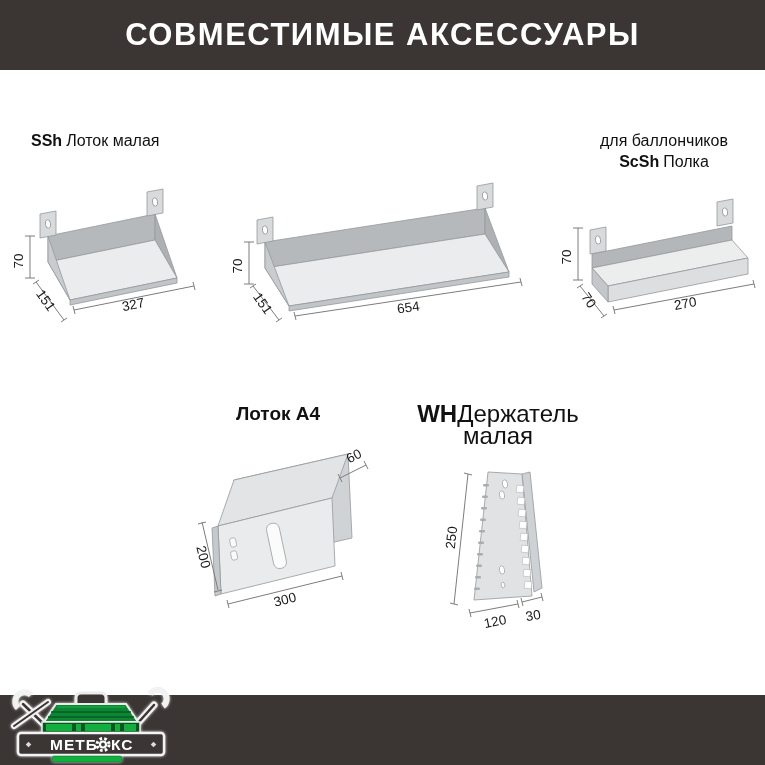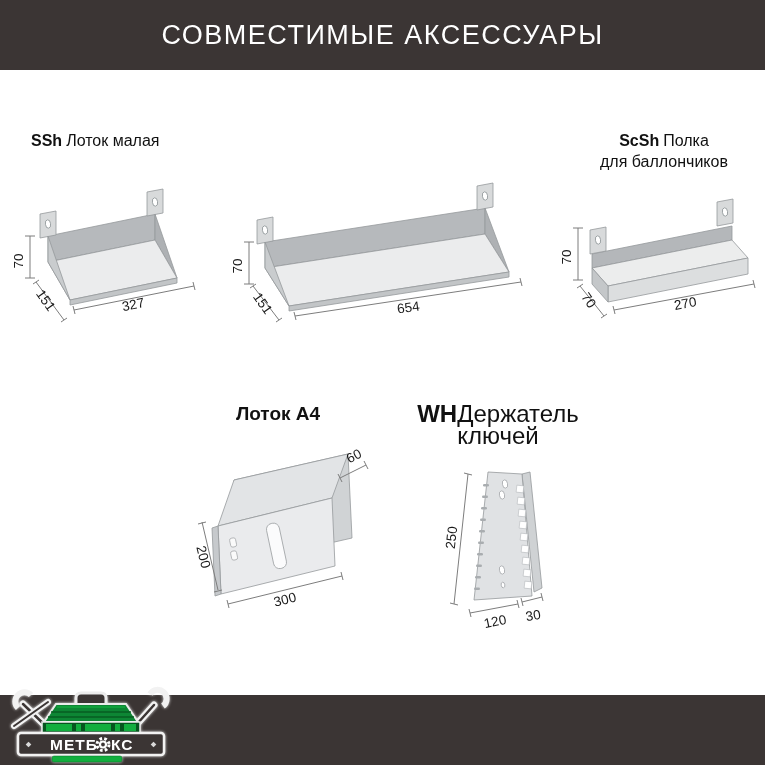--- a/index.html
+++ b/index.html
@@ -9,21 +9,21 @@
     background:#ffffff; overflow:hidden;
     font-family:"Liberation Sans", sans-serif;
     color:#111;
   }
   
   .topbar {
     position:absolute; left:0; top:0; width:765px; height:70px;
     background:#3b3534; display:flex; align-items:center; justify-content:center;
   }
   .topbar h1 {
-    color:#ffffff; font-size:27px; font-weight:normal; letter-spacing:1.5px;
+    color:#ffffff; font-size:31px; font-weight:bold; letter-spacing:1.5px;
     font-family:"Liberation Sans", sans-serif;
   }
   .bottombar {
     position:absolute; left:0; top:695px; width:765px; height:70px;
     background:#3b3534;
   }
   
   .plabel { position:absolute; font-size:16px; line-height:21px; color:#111; }
   .plabel b { font-weight:bold; }
   .plabel .sp { display:inline-block; width:4px; }
@@ -53,30 +53,30 @@
 <div class="page">
 
   <header class="topbar">
     <h1>СОВМЕСТИМЫЕ АКСЕССУАРЫ</h1>
   </header>
 
   <div class="plabel" style="left:31px; top:130px;">
     <b>SSh</b><span class="sp"></span><span>Лоток малая</span>
   </div>
   <div class="plabel center" style="left:564px; top:130px; width:200px;">
+    <div>для баллончиков</div>
     <div><b>ScSh</b><span class="sp"></span><span>Полка</span></div>
-    <div>для баллончиков</div>
   </div>
 
   <div class="plabel2 center" style="left:188px; top:403px; width:180px; font-size:19px;">
     <b>Лоток А4</b>
   </div>
   <div class="plabel2 center" style="left:398px; top:403px; width:200px;">
     <div><b>WH</b><span class="sp"></span><span>Держатель</span></div>
-    <div>ключей</div>
+    <div>малая</div>
   </div>
 
   <svg class="draw" style="left:12px; top:186px;" width="200" height="135" viewBox="0 0 200 135">
     <g>
       <polygon points="36,76 143,54 143,28 36,50" fill="#b6b9bc"></polygon>
       <polygon points="28,52 44,49 44,25 28,28" fill="#d8dadb"></polygon>
       <ellipse cx="36" cy="38" rx="2.6" ry="4.2" transform="rotate(-8 36 38)" fill="#ffffff" stroke="#8d9396" stroke-width="0.8"></ellipse>
       <polygon points="135,30 151,27 151,3 135,6" fill="#d8dadb"></polygon>
       <ellipse cx="143" cy="16" rx="2.6" ry="4.2" transform="rotate(-8 143 16)" fill="#ffffff" stroke="#8d9396" stroke-width="0.8"></ellipse>
       <polygon points="165,92 143,54 143,28" fill="#aeb1b4"></polygon>

